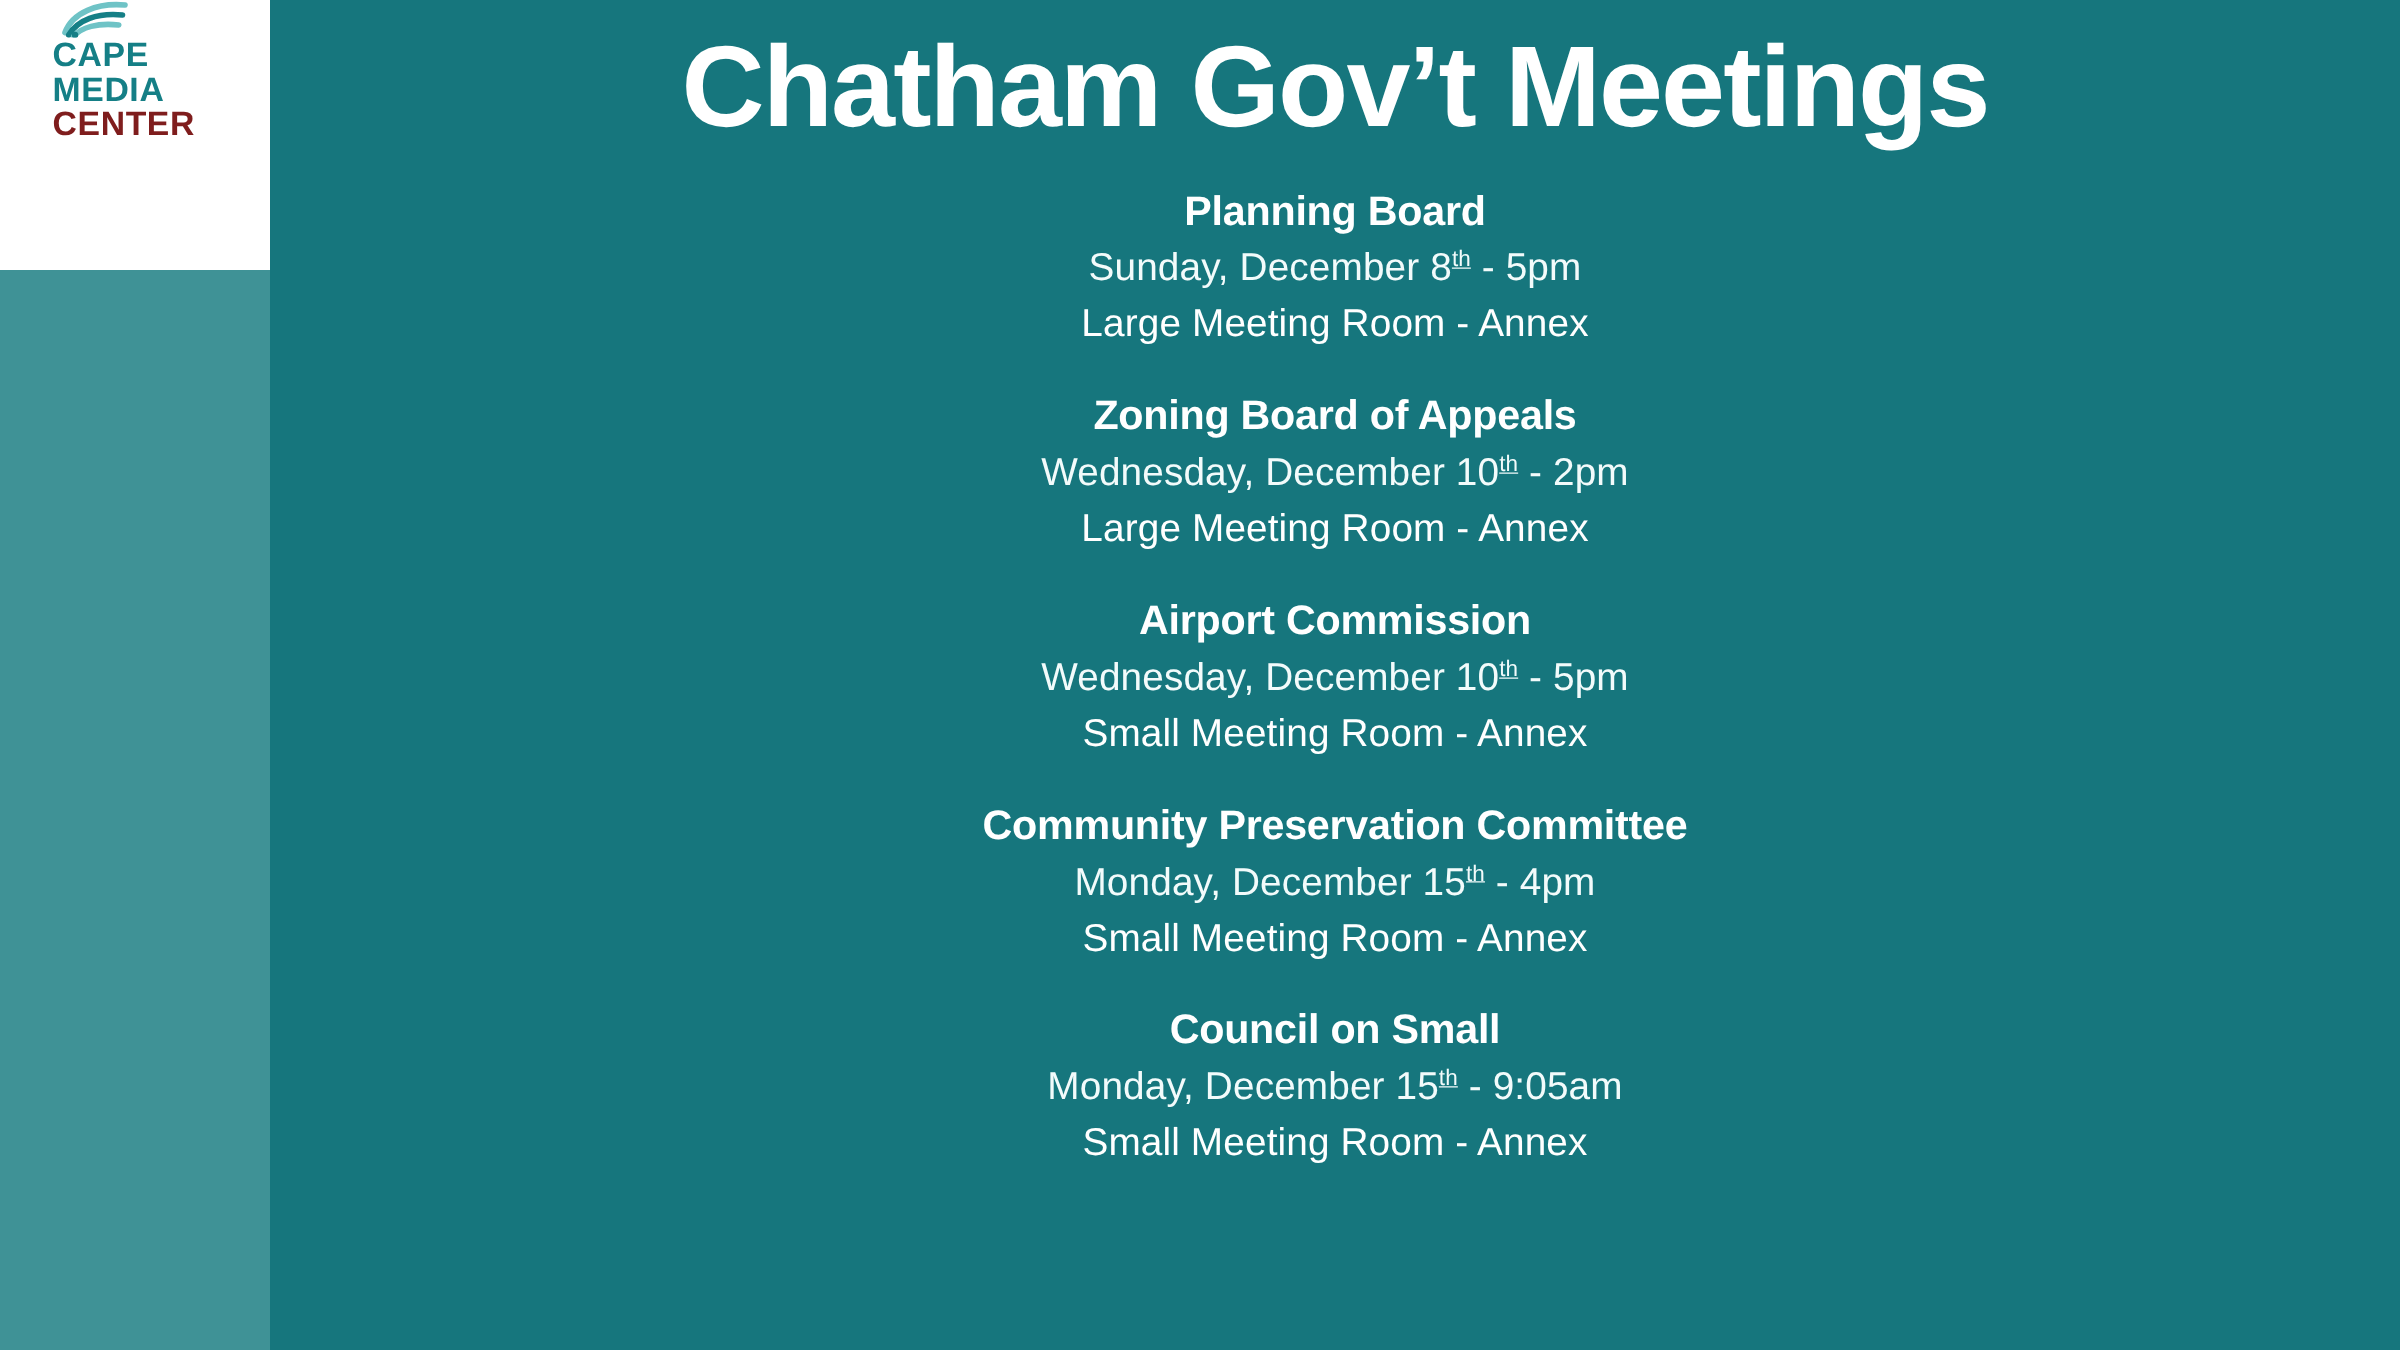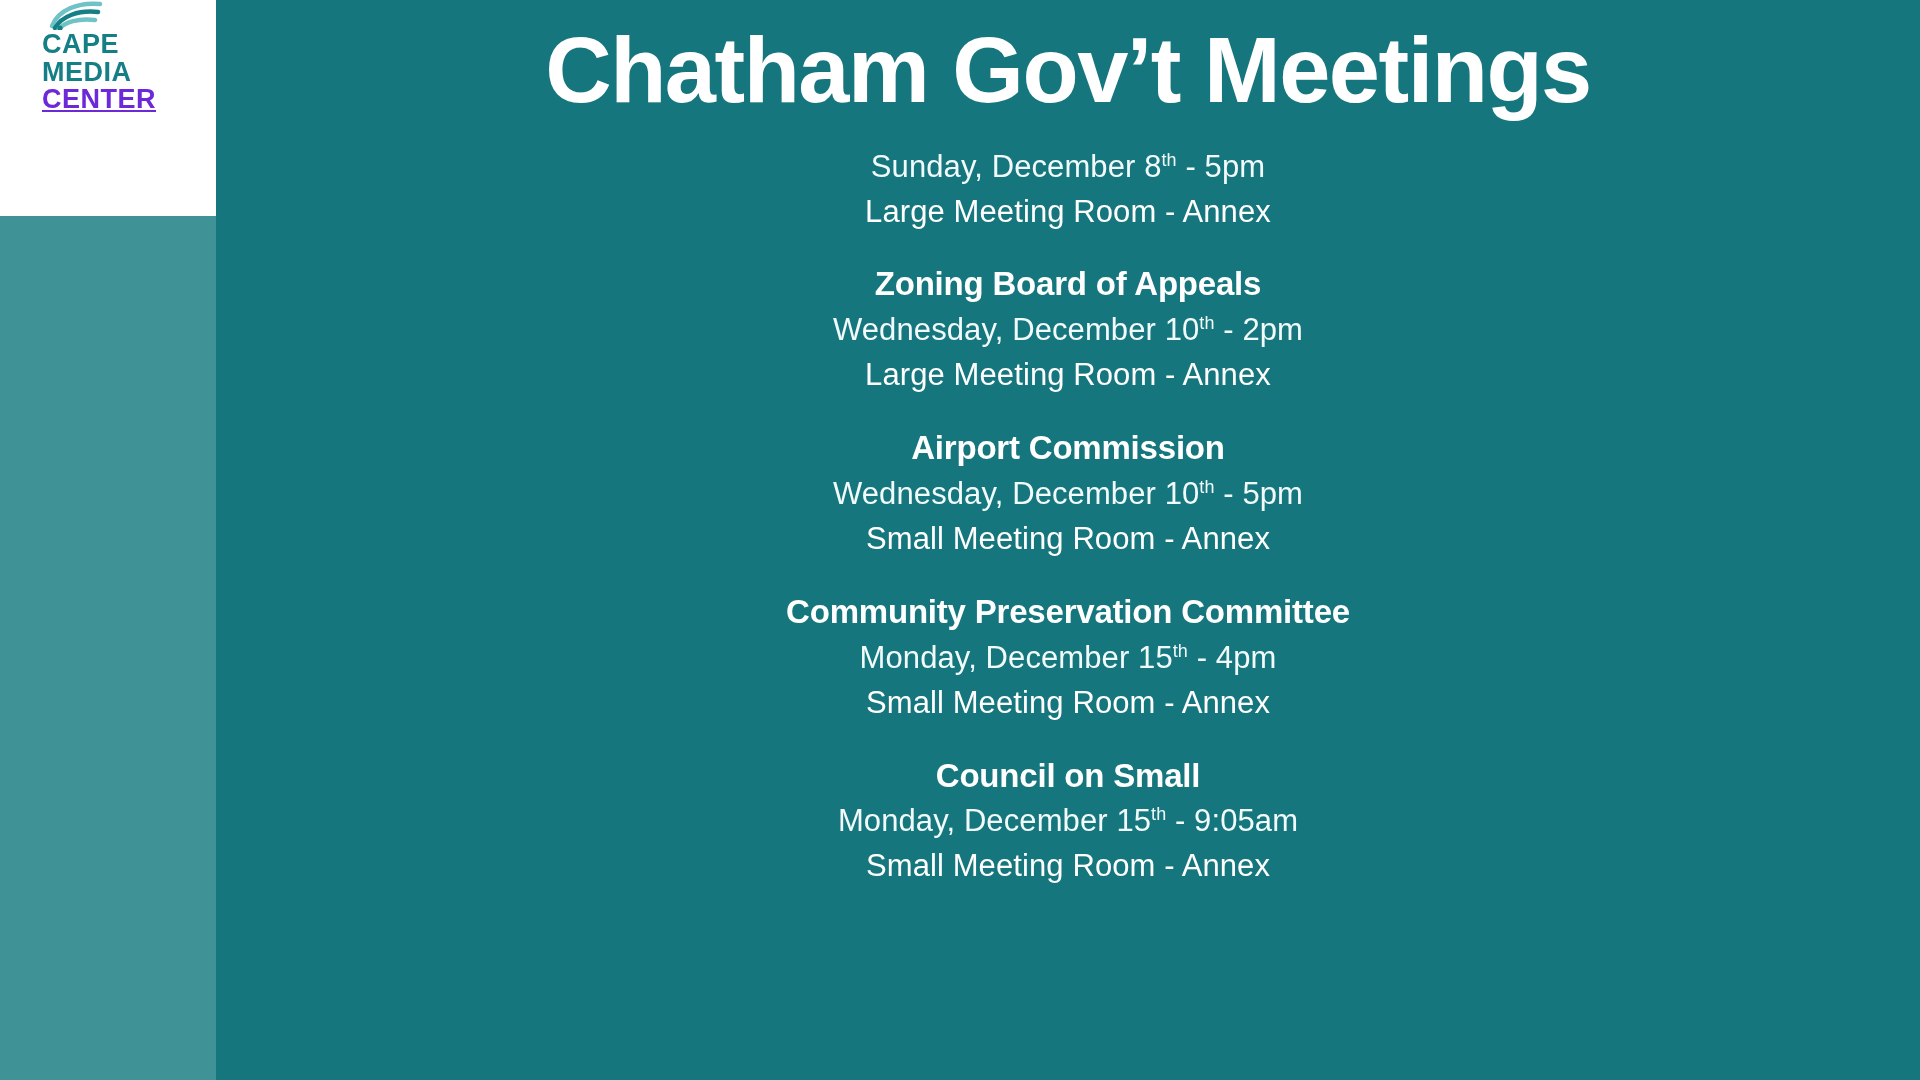--- a/index.html
+++ b/index.html
@@ -47,21 +47,21 @@
     margin-left: 6px;
   }
   .logo-line {
     font-weight: bold;
     letter-spacing: 0.5px;
     line-height: 1.02;
     font-size: 27px;
   }
   .logo-cape { color: #157f86; }
   .logo-media { color: #157f86; }
-  .logo-center { color: #6d28d9; text-decoration: underline; }
+  .logo-center { color: #7f1d1d; }
 
   
   .content {
     flex: 1 1 auto;
     position: relative;
     height: 100%;
     padding-top: 22px;
   }
   .title {
     color: #ffffff;
@@ -93,20 +93,21 @@
     color: #f2fbfb;
     font-size: 31px;
     font-weight: normal;
     line-height: 1.45;
     letter-spacing: 0.1px;
   }
   .m-when sup {
     font-size: 0.58em;
     vertical-align: super;
     line-height: 0;
+    text-decoration: underline;
   }
   .m-where {
     color: #ffffff;
     font-size: 31px;
     font-weight: normal;
     line-height: 1.45;
     letter-spacing: 0.1px;
   }
 </style>
 </head>
@@ -129,20 +130,21 @@
       </div>
     </div>
   </div>
 
   <div class="content">
     <h1 class="title">Chatham Gov’t Meetings</h1>
 
     <div class="meetings">
 
       <div class="meeting">
+        <div class="m-name">Planning Board</div>
         <div class="m-when"><span>Sunday, December 8</span><sup>th</sup><span> - 5pm</span></div>
         <div class="m-where">Large Meeting Room - Annex</div>
       </div>
 
       <div class="meeting">
         <div class="m-name">Zoning Board of Appeals</div>
         <div class="m-when"><span>Wednesday, December 10</span><sup>th</sup><span> - 2pm</span></div>
         <div class="m-where">Large Meeting Room - Annex</div>
       </div>
 

